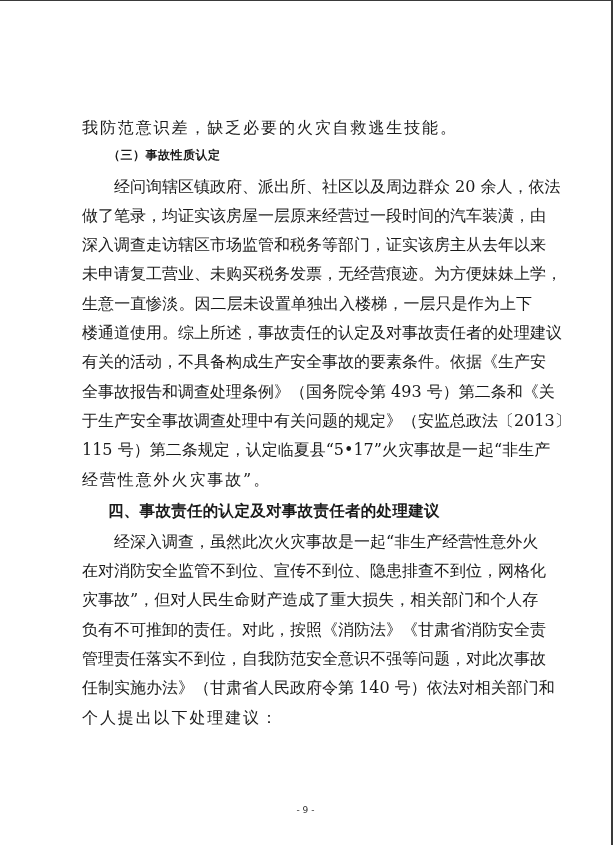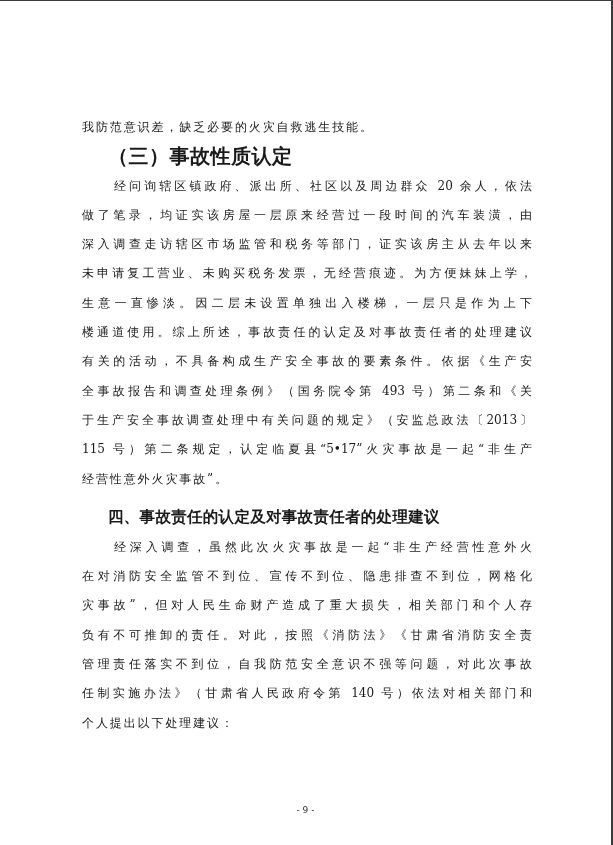--- a/index.html
+++ b/index.html
@@ -18,40 +18,41 @@
     box-sizing: content-box;
   }
   .content {
     position: absolute;
     left: 82px; top: 112px;
     width: 450px;
   }
   .line {
     height: 29.3px;
     line-height: 29.3px;
-    font-size: 12px;
+    font-size: 16px;
     white-space: nowrap;
     letter-spacing: 1.9px;
   }
   .justify { text-align: justify; text-align-last: justify; letter-spacing: 0; }
   .indent { padding-left: 32px; }
   .h3 {
     font-weight: bold;
     padding-left: 26px;
-    font-size: 20px;
+    font-size: 12px;
     letter-spacing: 0.5px;
+    font-family: Liberation Mono, monospace;
   }
   .h2 {
     font-family: "DejaVu Sans", "Liberation Sans", sans-serif;
     font-weight: bold;
     padding-left: 26px;
     font-size: 15.5px;
     letter-spacing: 0.3px;
     height: 31px; line-height: 31px;
-    margin-top: 8px;
+    margin-top: 2px;
   }
   .page-number {
     position: absolute;
     left: 0; width: 611px;
     top: 804px;
     text-align: center;
     font-family: "DejaVu Sans", "Liberation Sans", sans-serif;
     font-size: 9px;
     color: #333;
   }

